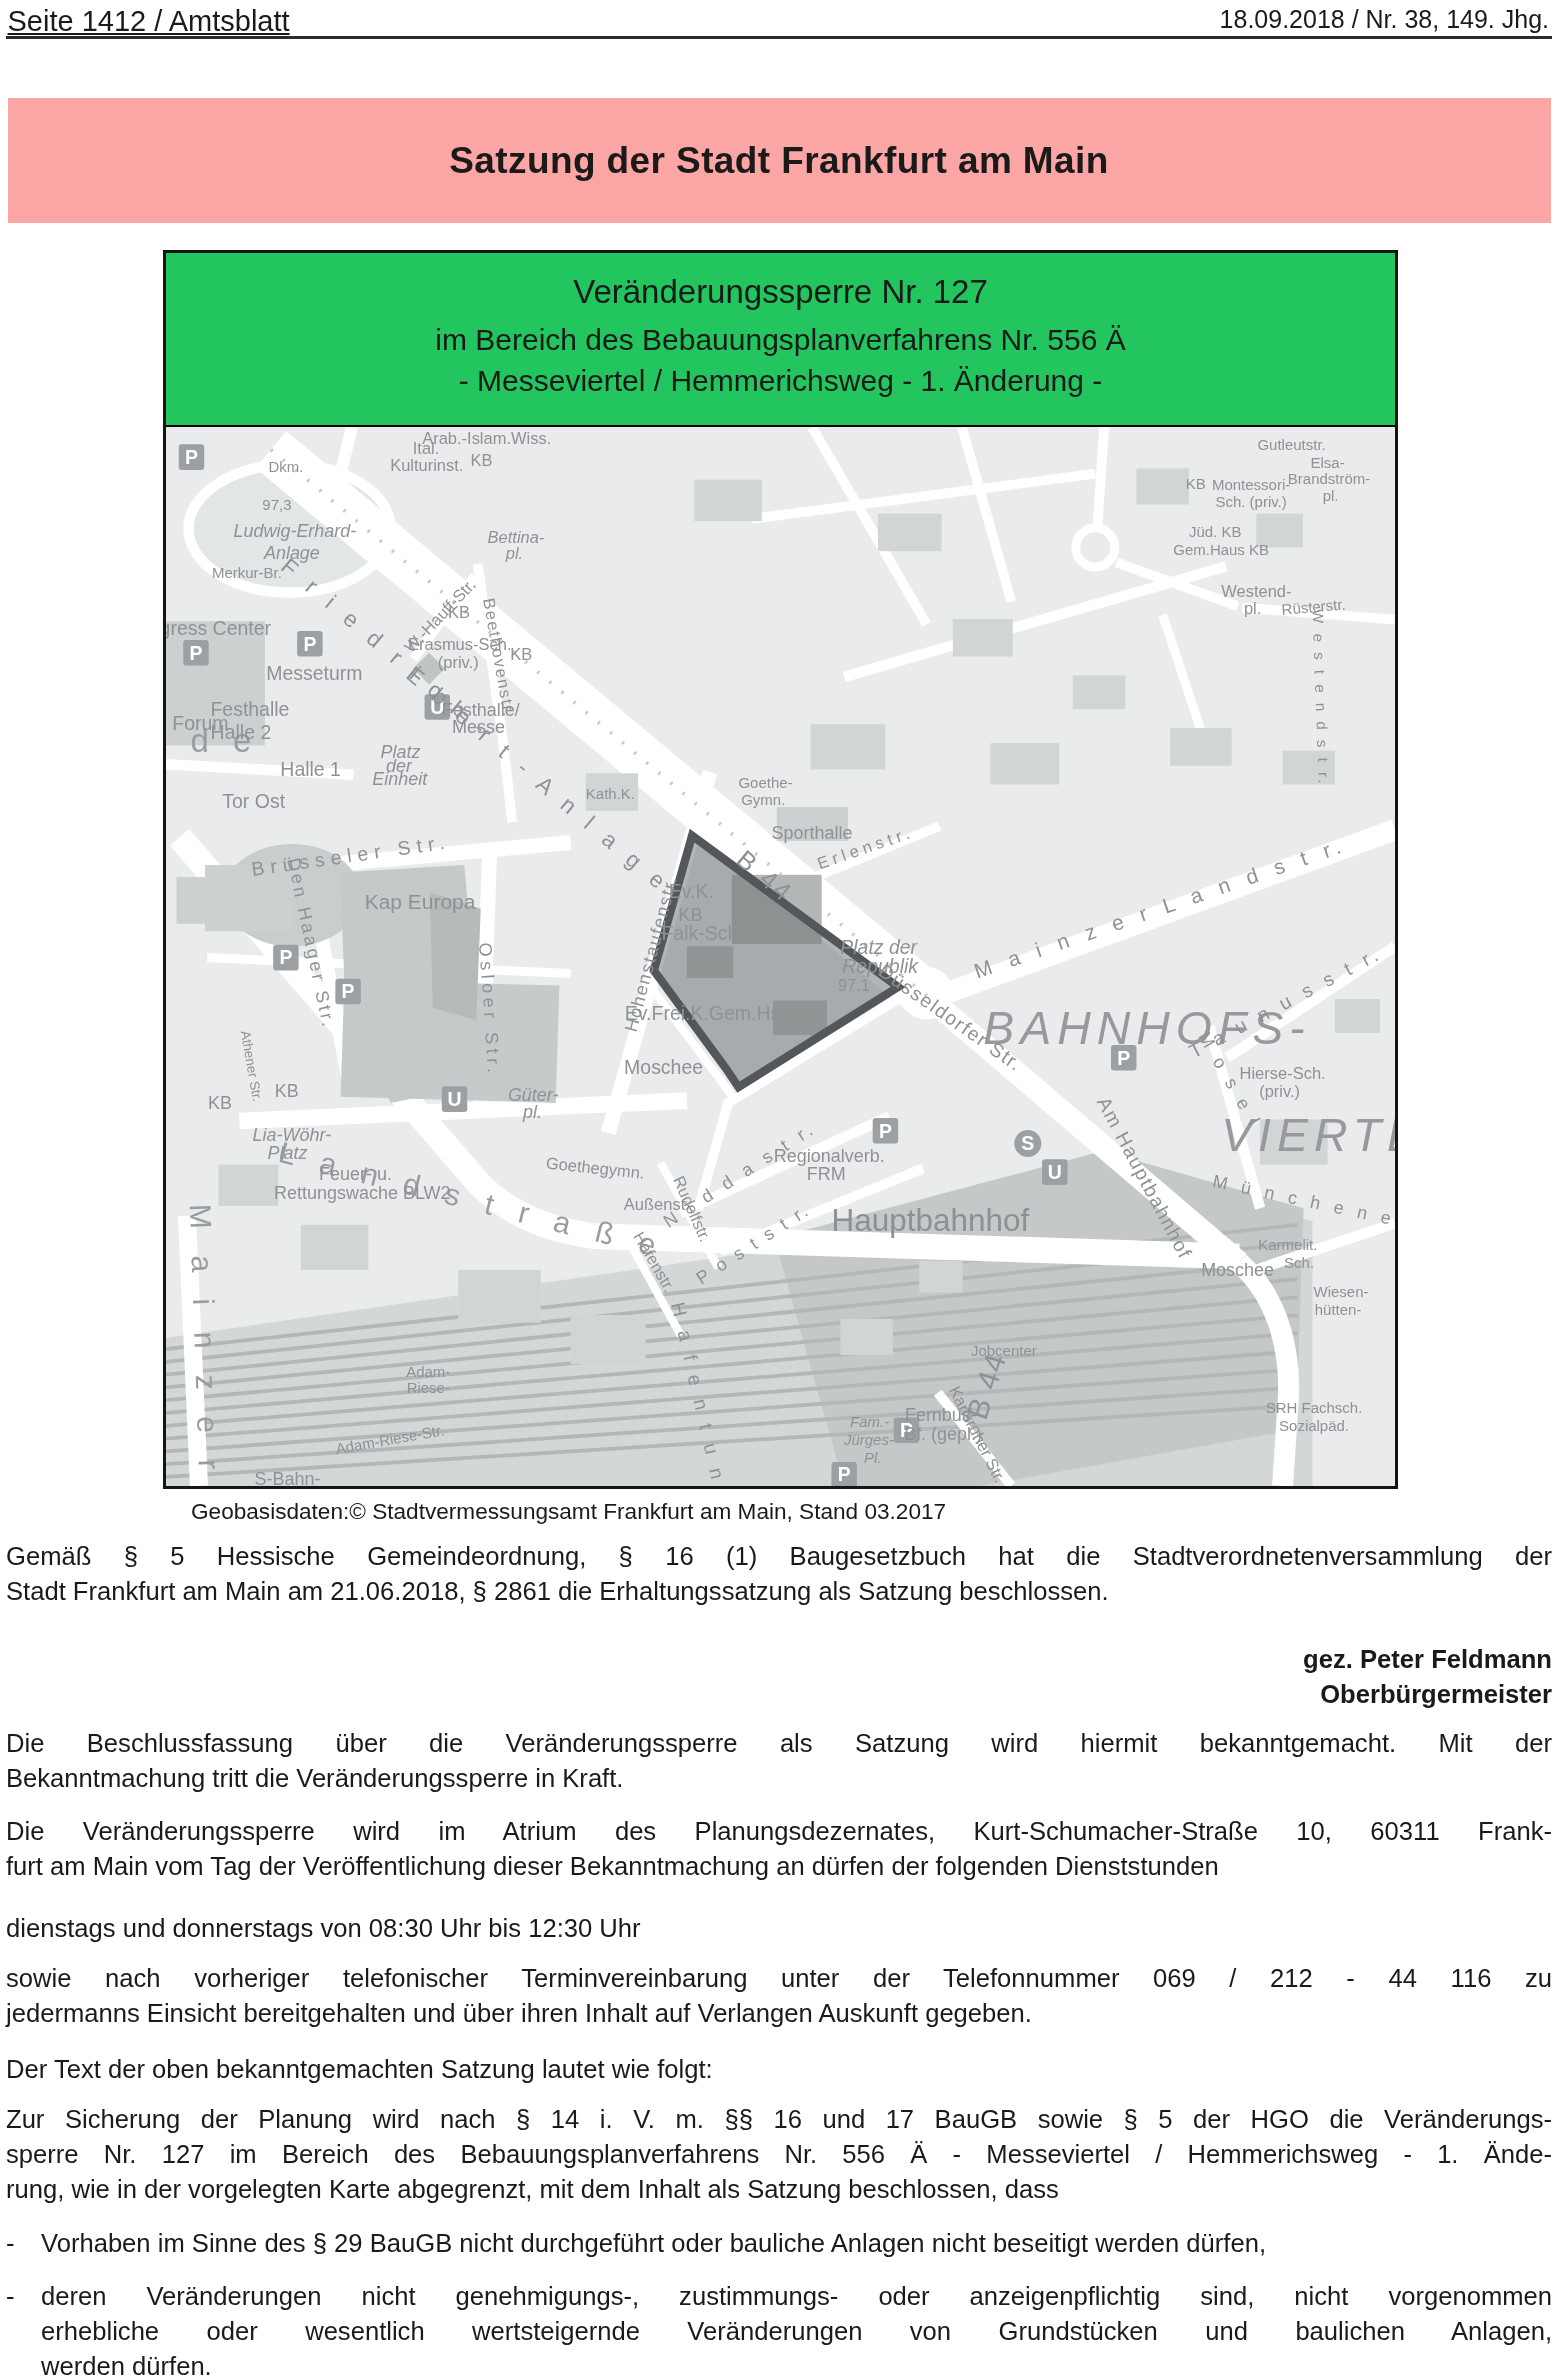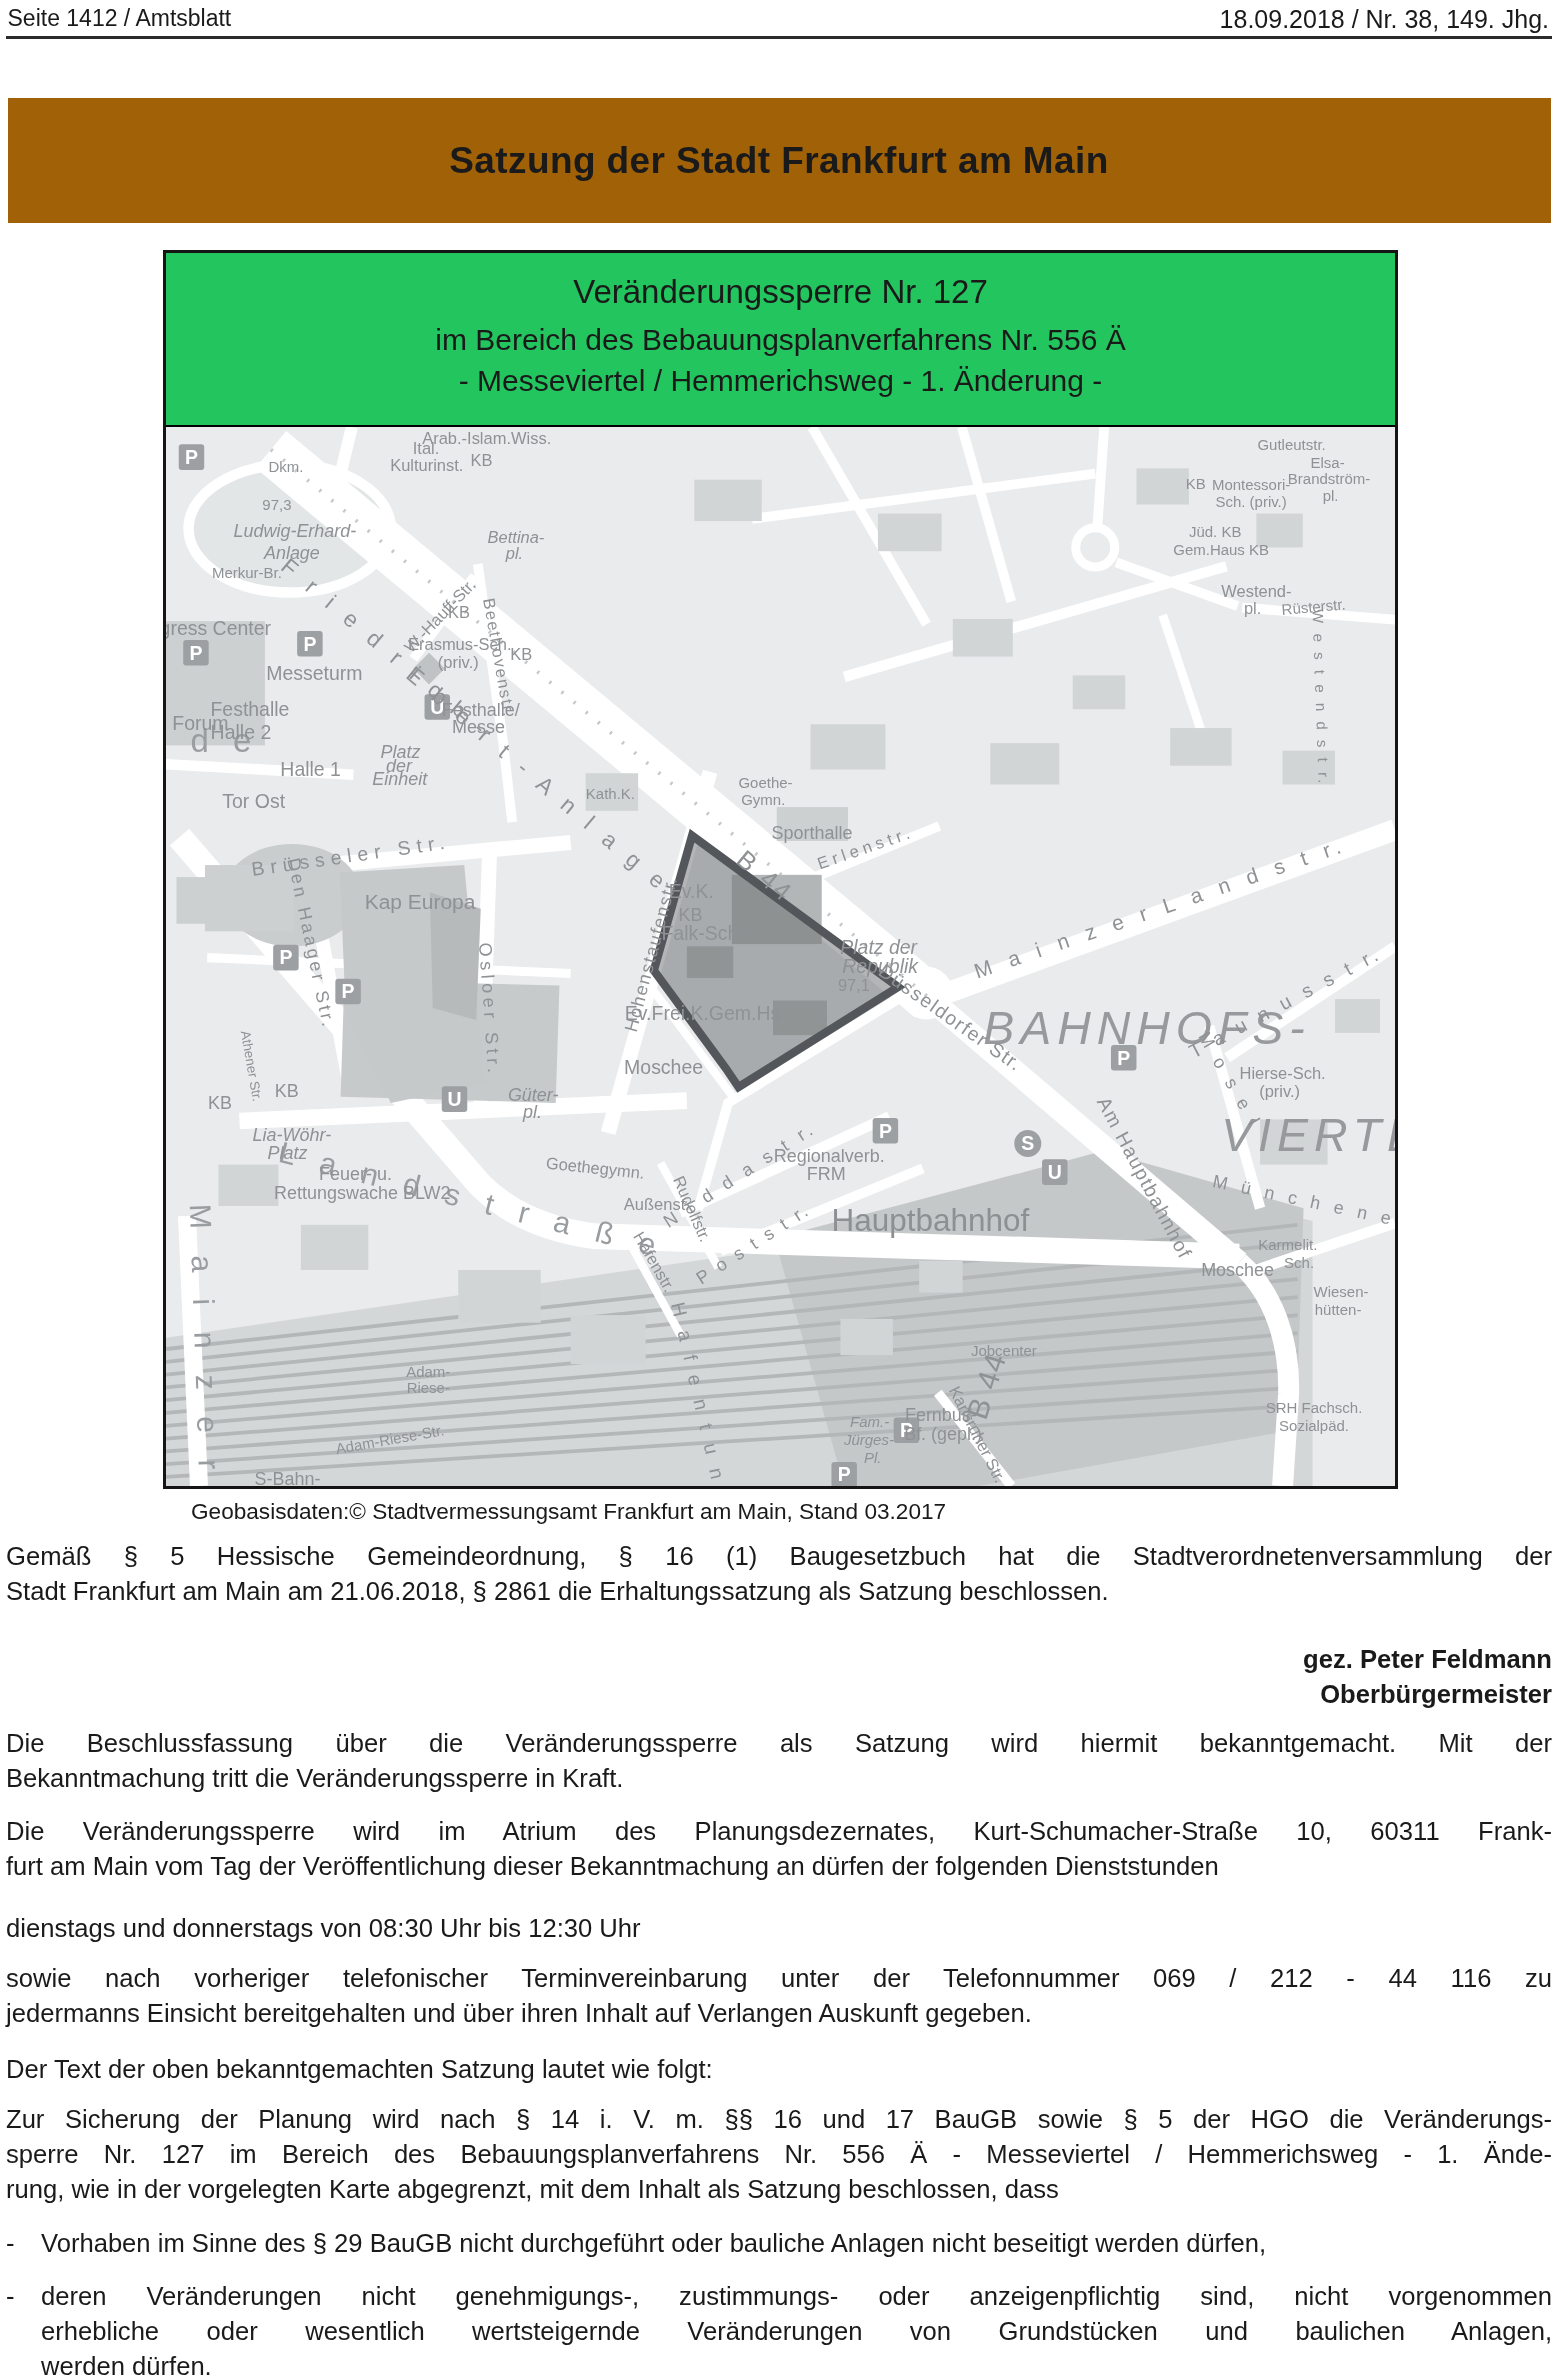--- a/index.html
+++ b/index.html
@@ -1,19 +1,19 @@
 <!DOCTYPE html>
 <html lang="de" style="font-size:12px"><head>
 <meta charset="utf-8">
 <style>
   html,body{margin:0;padding:0;background:#fff;}
   .page{position:relative;width:1558px;height:2377px;background:#fff;overflow:hidden;
         font-family:"Liberation Sans","DejaVu Sans",sans-serif;color:#1a1a1a;}
   
-  .hdr-left{position:absolute;top:4.5px;left:7.5px;font-size:23px;}
+  .hdr-left{position:absolute;top:4.5px;left:7.5px;font-size:29px;text-decoration:underline;}
   .hdr-right{position:absolute;top:4.5px;right:9px;font-size:25px;}
   .hdr-rule{position:absolute;top:36px;left:6px;right:6px;height:3px;background:#2b2b2b;}
   
   .banner{position:absolute;top:98px;left:7.5px;width:1543px;height:125px;
           display:flex;align-items:center;justify-content:center;}
   .banner h1{margin:0;font-size:37px;font-weight:bold;letter-spacing:0.4px;}
   
   .nbox{position:absolute;top:250px;left:163px;width:1235px;height:1239px;
         border:3px solid #151515;box-sizing:border-box;background:#22c55e;}
   .nbox-titles{position:absolute;top:0;left:0;right:0;height:172px;text-align:center;padding-top:19.6px;box-sizing:border-box;}
@@ -38,21 +38,21 @@
 </style>
 </head>
 <body>
 
 <div class="page">
 
   <div class="hdr-left">Seite 1412 / Amtsblatt</div>
   <div class="hdr-right">18.09.2018 / Nr. 38, 149. Jhg.</div>
   <div class="hdr-rule"></div>
 
-  <div class="banner" style="background: #a16207;">
+  <div class="banner" style="background: #fca5a5;">
     <h1>Satzung der Stadt Frankfurt am Main</h1>
   </div>
 
   <div class="nbox">
     <div class="nbox-titles">
       <div class="nt1">Veränderungssperre Nr. 127</div>
       <div class="nt2">im Bereich des Bebauungsplanverfahrens Nr. 556 Ä</div>
       <div class="nt3">- Messeviertel / Hemmerichsweg - 1. Änderung -</div>
     </div>
 

